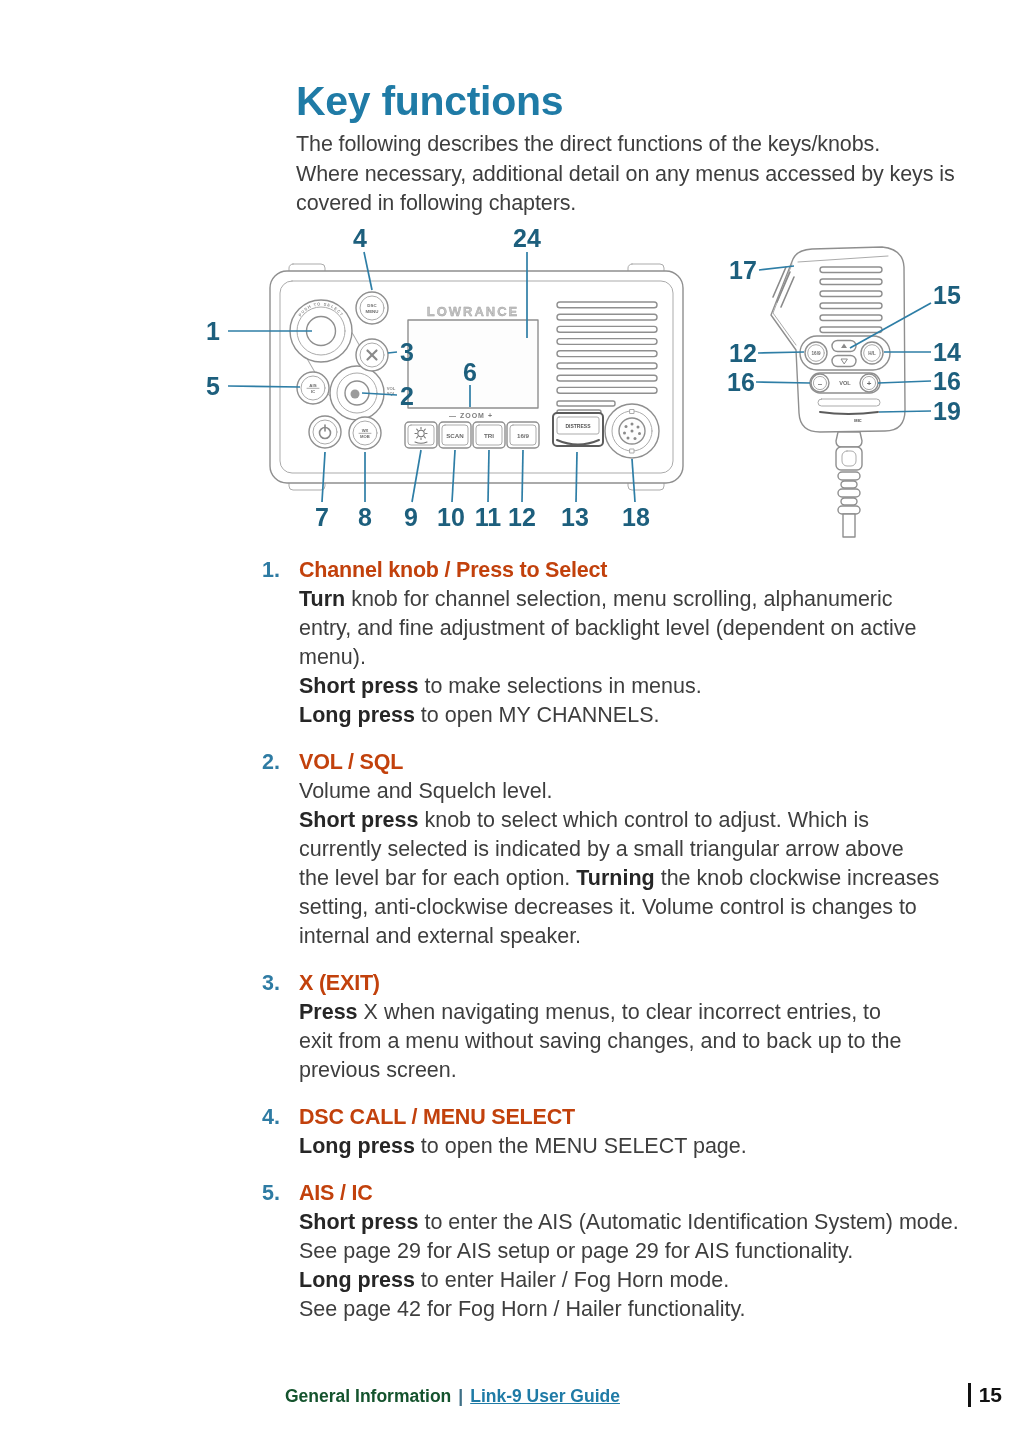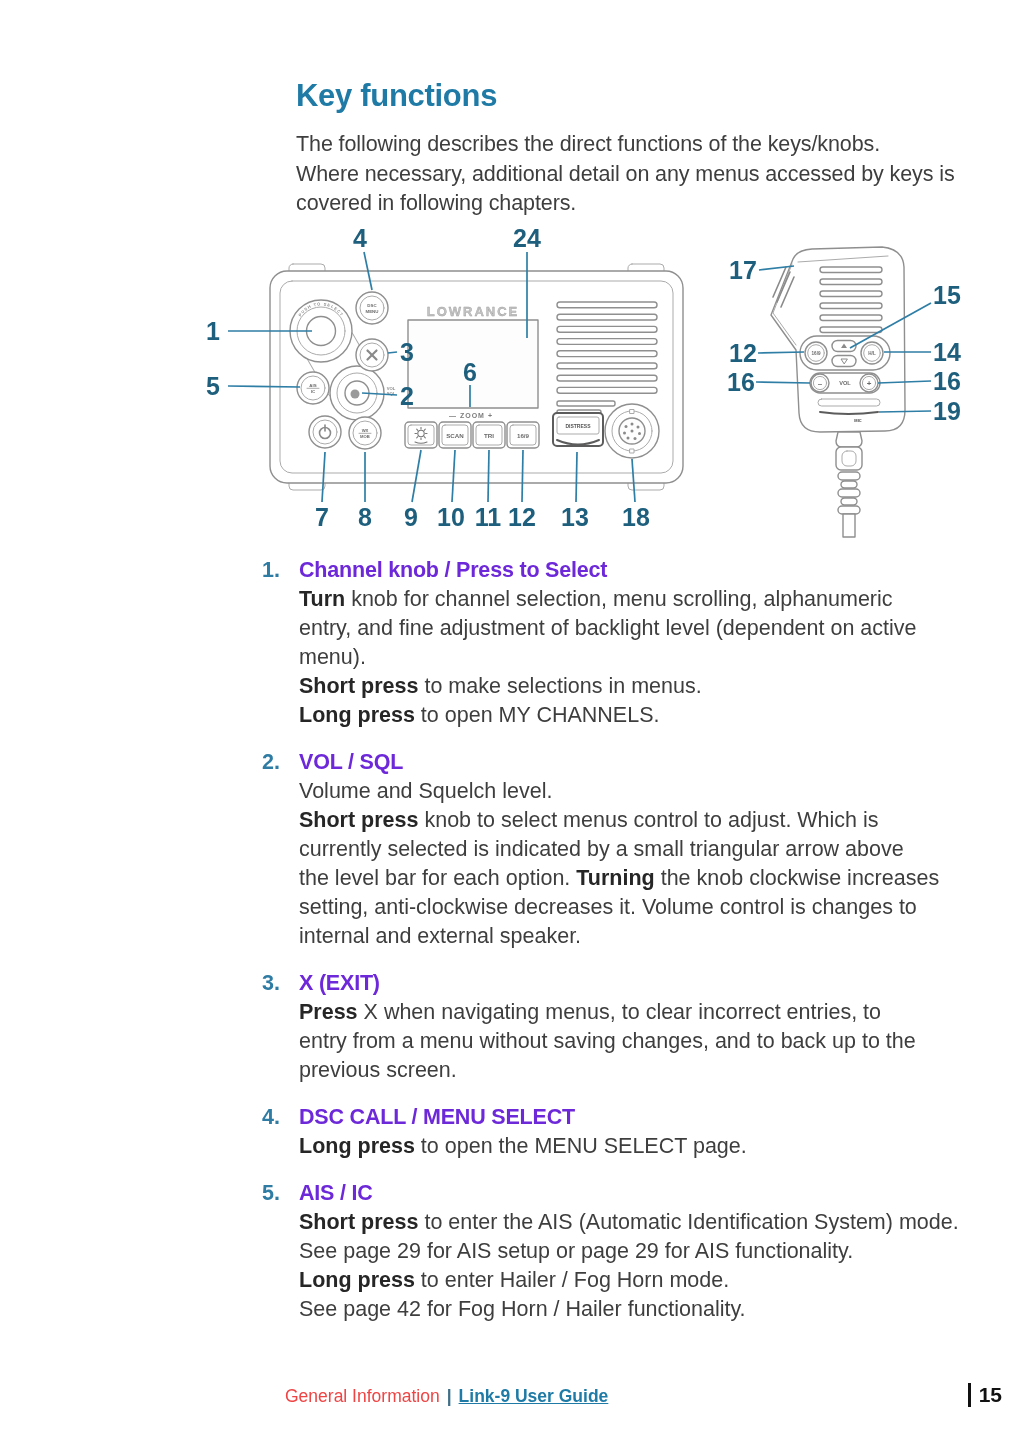--- a/index.html
+++ b/index.html
@@ -1,20 +1,20 @@
 <!DOCTYPE html>
 <html><head>
 <meta charset="utf-8">
 <style>
   html,body { margin:0; padding:0; background:#ffffff; }
   body { width:1024px; height:1452px; position:relative;
          font-family:"Liberation Sans",sans-serif; }
 
   .page-title { position:absolute; left:296px; top:78px; margin:0;
-                font-size:31px; font-weight:bold; color:#1f7ba6; letter-spacing:-0.3px; }
+                font-size:41px; font-weight:bold; color:#1f7ba6; letter-spacing:-0.3px; }
 
   .intro { position:absolute; left:296px; top:120px; width:690px;
            font-size:21.5px; color:#3e3e3e; line-height:29.5px; letter-spacing:-0.1px;margin-top:10px; }
 
   svg.diagram { position:absolute; left:180px; top:225px; width:812px; height:320px; }
 
   .art          { stroke:#8f8f8f; fill:none; stroke-width:1.4; stroke-linejoin:round; stroke-linecap:round; }
   .thin         { stroke:#ababab; stroke-width:1; }
   .dark         { stroke:#5c5c5c; stroke-width:2; }
   .whitefill    { fill:#ffffff; }
@@ -26,27 +26,27 @@
                   stroke-width:0.4; font-weight:bold; text-anchor:middle; dominant-baseline:central; }
   text.ringtext { font-size:4px; letter-spacing:1px; fill:#8a8a8a; stroke:none; font-weight:bold; }
   text.callout  { font-family:"Liberation Sans",sans-serif; font-size:25px; font-weight:bold;
                   fill:#1d5f7d; stroke:none; text-anchor:middle; dominant-baseline:central; }
   line.leader   { stroke:#2e7ea6; stroke-width:1.7; fill:none; }
 
   .sections { position:absolute; left:262px; top:556px; width:722px; margin:0; padding:0;
               list-style:none; font-size:21.5px; color:#3e3e3e; }
   .sections li { position:relative; padding-left:37px; margin:0 0 18px 0; line-height:29px; }
   .sections .num { position:absolute; left:0; top:0; font-weight:bold; color:#2e7ba3; }
-  .sections .heading { font-weight:bold; color:#6d28d9; letter-spacing:-0.2px; }
+  .sections .heading { font-weight:bold; color:#c2410c; letter-spacing:-0.2px; }
   .sections .line strong { color:#262626; }
 
   .footer { position:absolute; left:285px; top:1383px; width:717px;
             display:flex; justify-content:space-between; align-items:baseline; }
   .footer .left { font-size:17.5px; }
-  .footer .sec   { font-weight:normal; color:#ef4444; }
+  .footer .sec   { font-weight:bold; color:#14532d; }
   .footer .sep   { color:#3e6f86; margin:0 7px; font-weight:bold; }
   .footer .guide { color:#1f7ba6; font-weight:bold;text-decoration:underline; }
   .footer .pageno { font-weight:bold; font-size:21px; color:#111;
                     border-left:3.5px solid #111; padding-left:8px; line-height:24px; }
 </style>
 </head>
 <body>
 
 <h1 class="page-title">Key functions</h1>
 
@@ -313,31 +313,31 @@
       <div class="line"><strong>Turn</strong><span> knob for channel selection, menu scrolling, alphanumeric</span></div>
       <div class="line"><span>entry, and fine adjustment of backlight level (dependent on active</span></div>
       <div class="line"><span>menu).</span></div>
       <div class="line"><strong>Short press</strong><span> to make selections in menus.</span></div>
       <div class="line"><strong>Long press</strong><span> to open MY CHANNELS.</span></div>
     </li>
     <li>
       <span class="num">2.</span>
       <div class="heading">VOL / SQL</div>
       <div class="line"><span>Volume and Squelch level.</span></div>
-      <div class="line"><strong>Short press</strong><span> knob to select menus control to adjust. Which is</span></div>
+      <div class="line"><strong>Short press</strong><span> knob to select which control to adjust. Which is</span></div>
       <div class="line"><span>currently selected is indicated by a small triangular arrow above</span></div>
       <div class="line"><span>the level bar for each option. </span><strong>Turning</strong><span> the knob clockwise increases</span></div>
       <div class="line"><span>setting, anti-clockwise decreases it. Volume control is changes to</span></div>
       <div class="line"><span>internal and external speaker.</span></div>
     </li>
     <li>
       <span class="num">3.</span>
       <div class="heading">X (EXIT)</div>
       <div class="line"><strong>Press</strong><span> X when navigating menus, to clear incorrect entries, to</span></div>
-      <div class="line"><span>entry from a menu without saving changes, and to back up to the</span></div>
+      <div class="line"><span>exit from a menu without saving changes, and to back up to the</span></div>
       <div class="line"><span>previous screen.</span></div>
     </li>
     <li>
       <span class="num">4.</span>
       <div class="heading">DSC CALL / MENU SELECT</div>
       <div class="line"><strong>Long press</strong><span> to open the MENU SELECT page.</span></div>
     </li>
     <li>
       <span class="num">5.</span>
       <div class="heading">AIS / IC</div>

